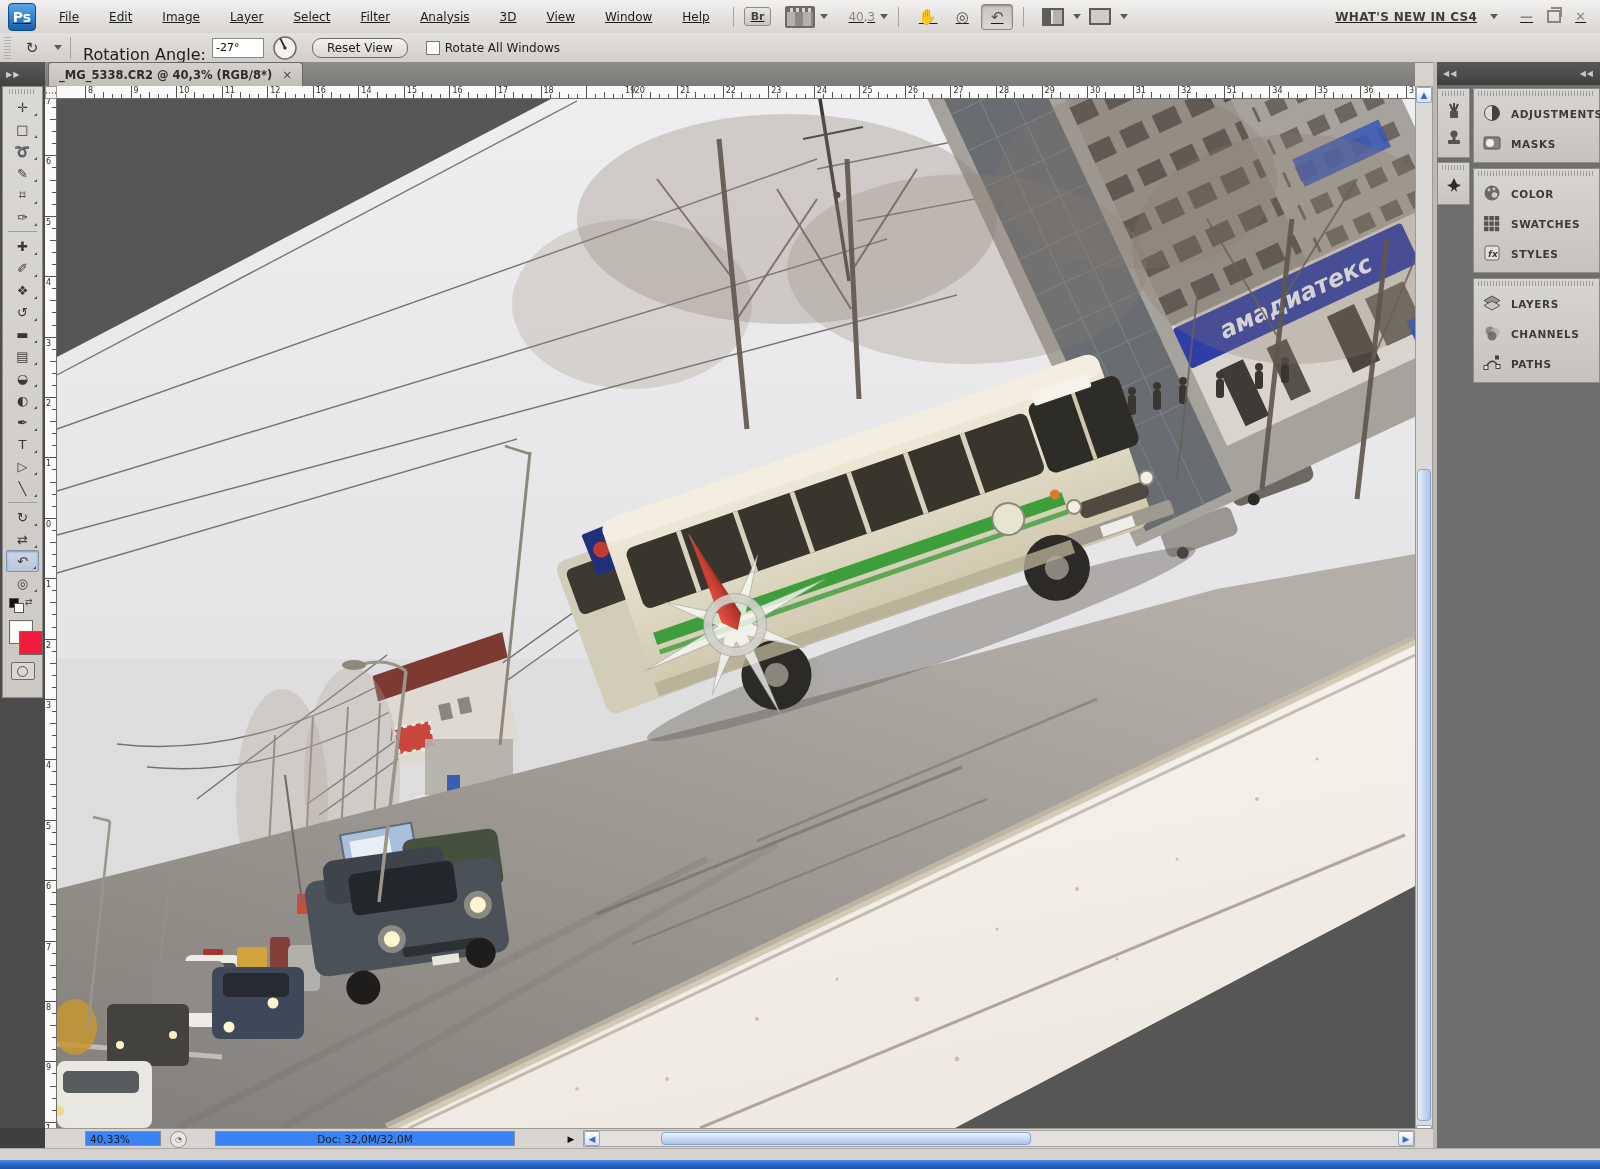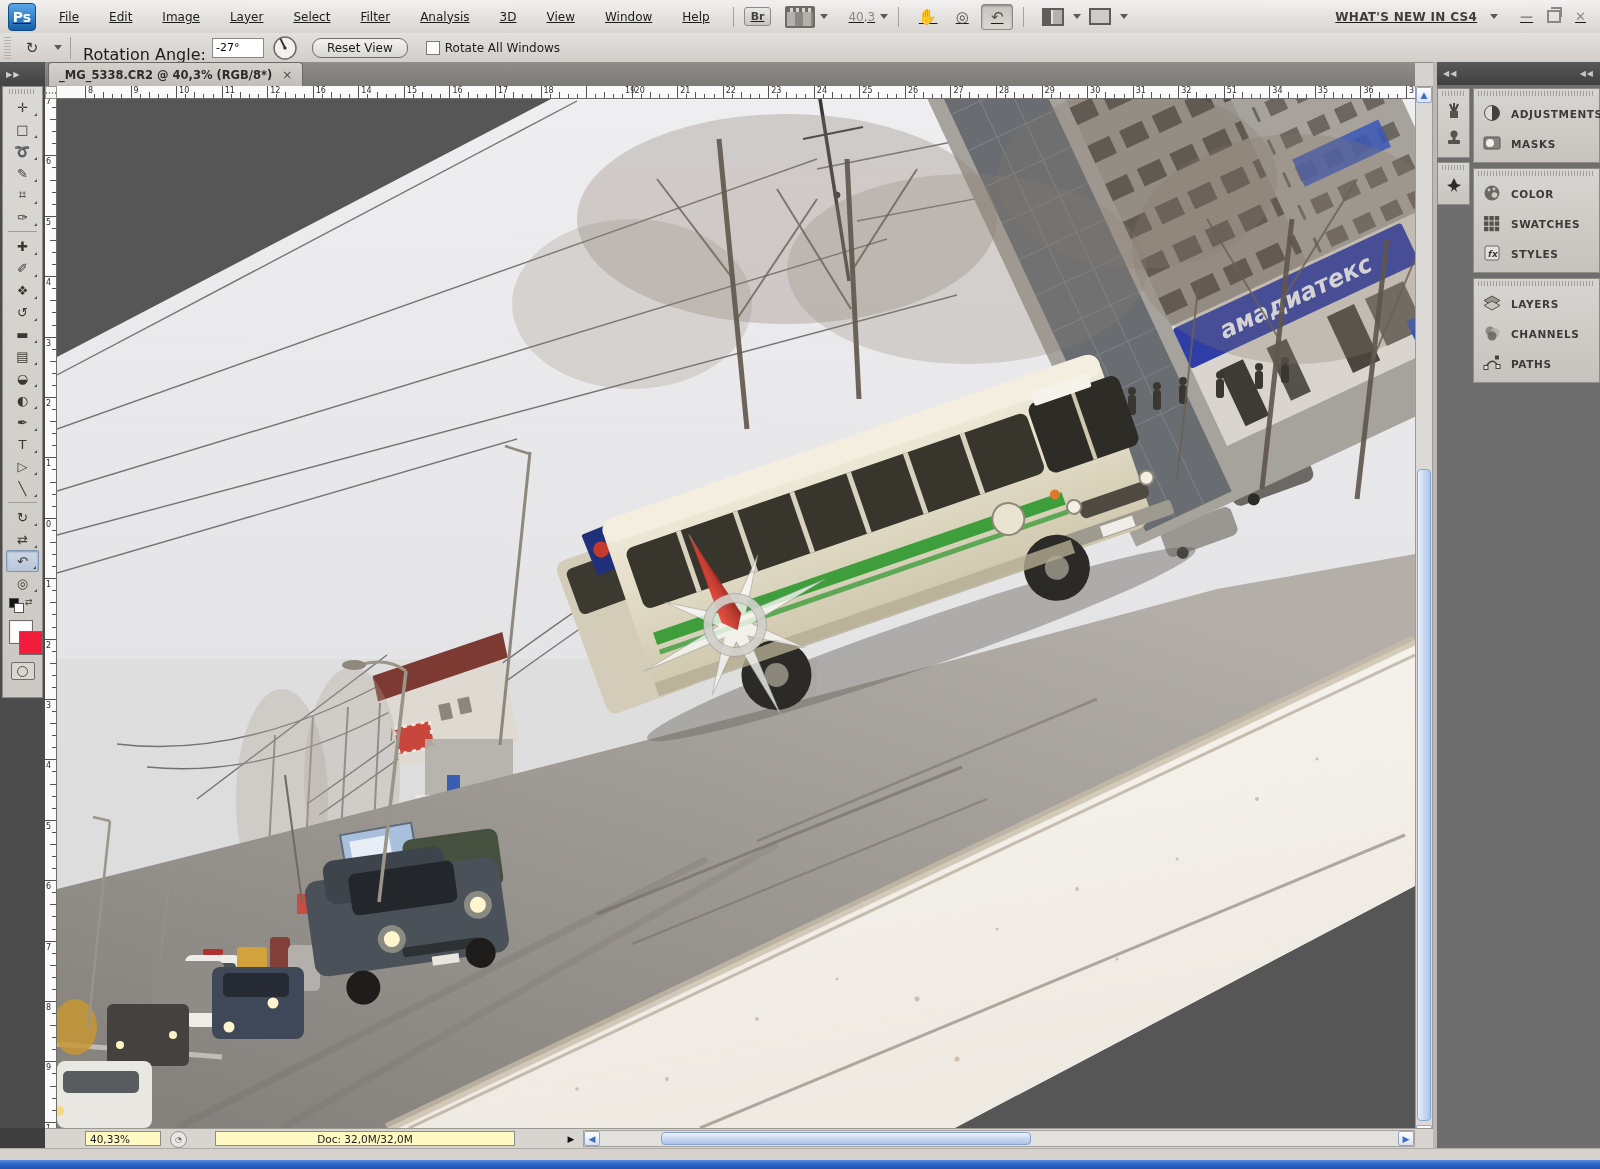--- a/index.html
+++ b/index.html
@@ -118,21 +118,21 @@
   .icon-group .grip,.panel-group .grip{height:5px;margin:2px 4px 3px;
           background:repeating-linear-gradient(90deg,#a19e99 0 1px,transparent 1px 3px);}
   .dock-icon{width:24px;height:24px;margin:3px auto;display:flex;align-items:center;justify-content:center;}
   .panel-col{position:absolute;left:36px;top:26px;width:127px;}
   .panel-group{background:linear-gradient(#d7d5d1,#c6c3be);border:1px solid #8f8c87;margin-bottom:5px;padding-bottom:3px;}
   .panel-row{display:flex;align-items:center;height:30px;padding-left:8px;gap:9px;}
   .panel-label{font-size:10.5px;font-weight:bold;color:#3c3b38;letter-spacing:.6px;}
 
   
   .statusrow{left:45px;top:1128px;width:1388px;height:20px;background:#d8d5d1;border-top:1px solid #9a9792;box-sizing:border-box;}
-  .st-field{position:absolute;top:2px;height:15px;background:#fef9c3;border:1px solid #8f8c87;box-sizing:border-box;
+  .st-field{position:absolute;top:2px;height:15px;background:#3b82f6;border:1px solid #8f8c87;box-sizing:border-box;
           font-size:10.5px;display:flex;align-items:center;padding:0 4px;}
   .grab-icon{position:absolute;left:125px;top:2px;width:15px;height:15px;border:1px solid #8f8c87;border-radius:50%;
           background:#e9e7e4;display:flex;align-items:center;justify-content:center;font-size:8px;color:#6b6965;}
   .st-arrow{position:absolute;left:518px;top:2px;width:16px;height:15px;display:flex;align-items:center;justify-content:center;
           font-size:9px;color:#111;}
   .hscroll-track{position:absolute;left:538px;top:1px;width:832px;height:17px;background:#e3e1de;border:1px solid #a5a29d;box-sizing:border-box;}
   .h-thumb{position:absolute;left:77px;top:1px;width:370px;height:13px;border-radius:4px;
           background:linear-gradient(#eef3fc,#c3d4f0 60%,#aec4e8);border:1px solid #87a3cf;box-sizing:border-box;}
   .framebottom{left:0;top:1148px;width:1600px;height:12px;background:#d6d3cf;border-top:1px solid #aeaba6;}
   .bluebar{left:0;top:1160px;width:1600px;height:9px;background:linear-gradient(#5b8fe0,#2b69cf 40%,#1f55ad);}

